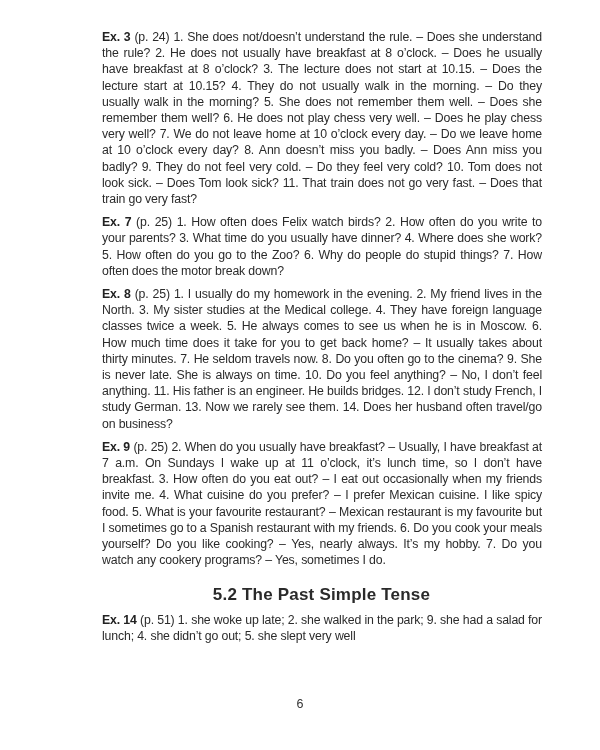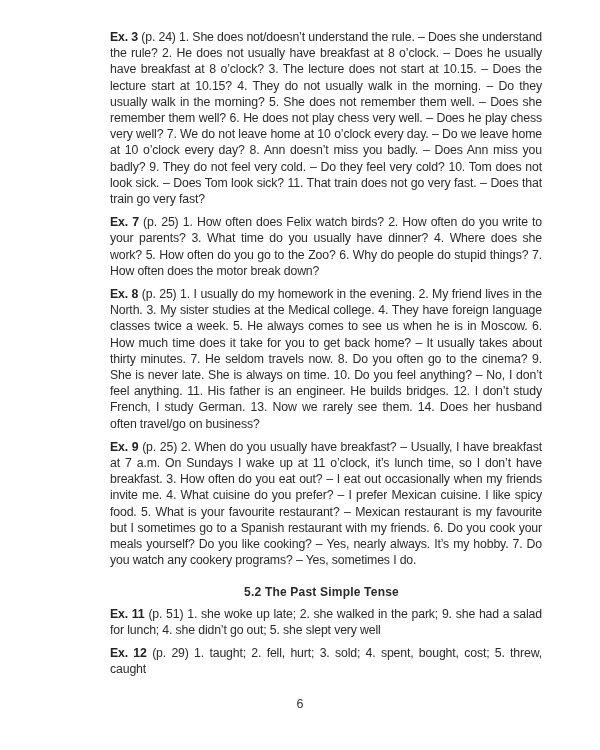--- a/index.html
+++ b/index.html
@@ -6,41 +6,40 @@
   body {
     width: 600px; height: 750px; background: #ffffff; overflow: hidden;
     font-family: "Liberation Sans", sans-serif; color: #2b2b2b;
     position: relative;
   }
   .page {
     position: absolute; left: 101px; top: 29px; width: 441px;
   }
   .para {
     font-size: 12.3px; line-height: 16.2px; text-align: justify;
-    margin: 0 0 7px 9px; letter-spacing: -0.15px;
+    margin: 0 0 7px 1px; letter-spacing: -0.15px;
   }
   .para b { font-weight: bold; color: #222; }
   .heading {
-    font-size: 12px; font-weight: bold; text-align: center; color: #2a2a2a;
+    font-size: 17px; font-weight: bold; text-align: center; color: #2a2a2a;
     margin: 16px 0 7px 0; letter-spacing: 0.2px;
   }
   .page-num {
     position: absolute; left: 0; width: 600px; top: 697px; text-align: center;
     font-size: 12.5px; color: #333;
   }
 </style>
 </head>
 <body>
 
 <div class="page">
   <p class="para"><b>Ex. 3</b><span> (p. 24)</span><span> 1. She does not/doesn’t understand the rule. – Does she understand the rule? 2. He does not usually have breakfast at 8 o’clock. – Does he usually have breakfast at 8 o’clock? 3. The lecture does not start at 10.15. – Does the lecture start at 10.15? 4. They do not usually walk in the morning. – Do they usually walk in the morning? 5. She does not remember them well. – Does she remember them well? 6. He does not play chess very well. – Does he play chess very well? 7. We do not leave home at 10 o’clock every day. – Do we leave home at 10 o’clock every day? 8. Ann doesn’t miss you badly. – Does Ann miss you badly? 9. They do not feel very cold. – Do they feel very cold? 10. Tom does not look sick. – Does Tom look sick? 11. That train does not go very fast. – Does that train go very fast?</span></p>
   <p class="para"><b>Ex. 7</b><span> (p. 25)</span><span> 1. How often does Felix watch birds? 2. How often do you write to your parents? 3. What time do you usually have dinner? 4. Where does she work? 5. How often do you go to the Zoo? 6. Why do people do stupid things? 7. How often does the motor break down?</span></p>
   <p class="para"><b>Ex. 8</b><span> (p. 25)</span><span> 1. I usually do my homework in the evening. 2. My friend lives in the North. 3. My sister studies at the Medical college. 4. They have foreign language classes twice a week. 5. He always comes to see us when he is in Moscow. 6. How much time does it take for you to get back home? – It usually takes about thirty minutes. 7. He seldom travels now. 8. Do you often go to the cinema? 9. She is never late. She is always on time. 10. Do you feel anything? – No, I don’t feel anything. 11. His father is an engineer. He builds bridges. 12. I don’t study French, I study German. 13. Now we rarely see them. 14. Does her husband often travel/go on business?</span></p>
   <p class="para"><b>Ex. 9</b><span> (p. 25)</span><span> 2. When do you usually have breakfast? – Usually, I have breakfast at 7 a.m. On Sundays I wake up at 11 o’clock, it’s lunch time, so I don’t have breakfast. 3. How often do you eat out? – I eat out occasionally when my friends invite me. 4. What cuisine do you prefer? – I prefer Mexican cuisine. I like spicy food. 5. What is your favourite restaurant? – Mexican restaurant is my favourite but I sometimes go to a Spanish restaurant with my friends. 6. Do you cook your meals yourself? Do you like cooking? – Yes, nearly always. It’s my hobby. 7. Do you watch any cookery programs? – Yes, sometimes I do.</span></p>
 
   <h2 class="heading">5.2 The Past Simple Tense</h2>
 
-  <p class="para"><b>Ex. 11</b><span> (p. 51)</span><span> 1. she woke up late; 2. she walked in the park; 9. she had a salad for lunch; 4. she didn’t go out; 5. she slept very well</span></p>
-  <p class="para"><b>Ex. 12</b><span> (p. 29)</span><span> 1. taught; 2. fell, hurt; 3. sold; 4. spent, bought, cost; 5. threw, caught</span></p>
+  <p class="para"><b>Ex. 14</b><span> (p. 51)</span><span> 1. she woke up late; 2. she walked in the park; 9. she had a salad for lunch; 4. she didn’t go out; 5. she slept very well</span></p>
 
 </div>
 
 <div class="page-num">6</div>
 
 </body></html>

